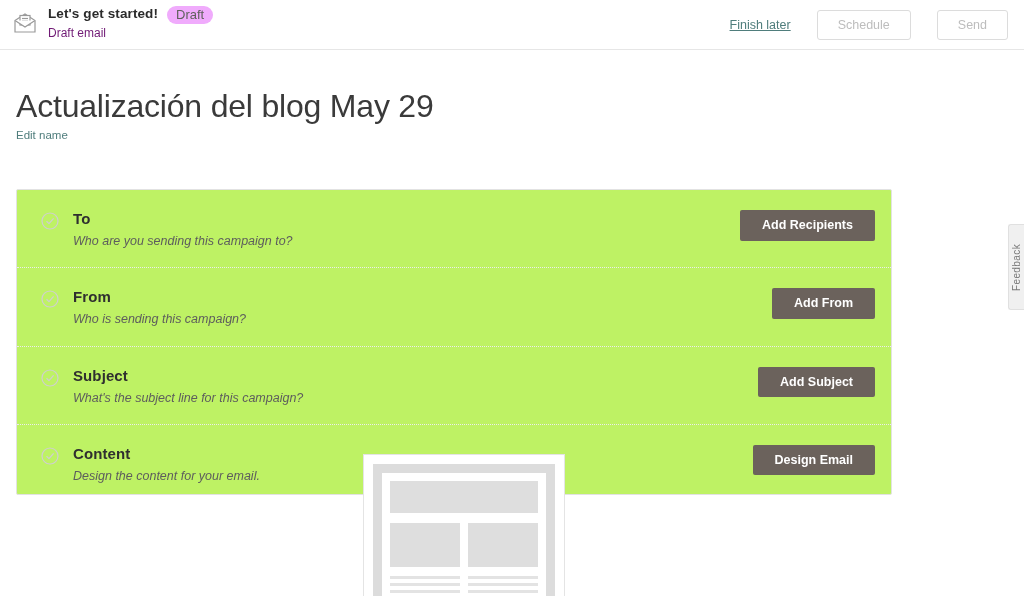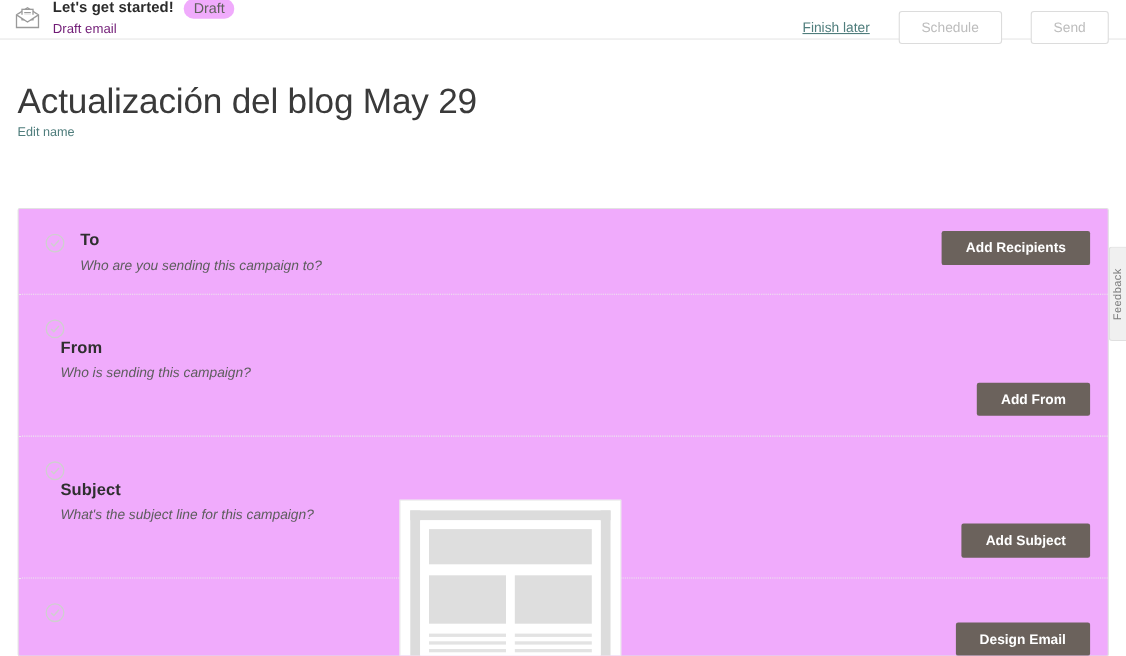--- a/index.html
+++ b/index.html
@@ -8,21 +8,21 @@
     width: 1024px; height: 596px;
     overflow: hidden;
     background: #ffffff;
     font-family: "Liberation Sans", sans-serif;
     -webkit-font-smoothing: antialiased;
   }
 
   
   .topbar {
     position: relative;
-    height: 36px;
+    height: 50px;
     border-bottom: 1px solid #e6e6e6;
     display: flex;
     align-items: center;
     padding: 0 16px 3px 12px;
   }
   .topbar-left { display: flex; align-items: center; gap: 10px; }
   .env-icon { width: 26px; height: 26px; display: block; flex: none; }
   .campaign-meta { line-height: 1.25; }
   .campaign-line1 { display: flex; align-items: center; gap: 9px; }
   .campaign-title {
@@ -67,33 +67,33 @@
     margin: 0; line-height: 1.15; letter-spacing: -.2px;
   }
   .edit-name {
     display: inline-block; margin-top: 0;
     font-size: 11.5px; color: #4f7d7c; text-decoration: none; cursor: pointer;
   }
 
   
   .card {
     position: absolute;
-    left: 16px; top: 189px; width: 992px;
-    background: #f0abfc;
+    left: 16px; top: 189px; width: 876px;
+    background: #bef264;
     border: 1px solid #e2e2e2;
     border-radius: 2px;
   }
   .row {
     position: relative;
     display: flex;
     align-items: flex-start;
     padding: 20px 16px 18px 24px;
     min-height: 70px;
   }
-  .row + .row { border-top: 1px dotted #ececec; flex-direction: column; }
+  .row + .row { border-top: 1px dotted #ececec; }
 
   .check-icon { width: 18px; height: 18px; margin-top: 2px; flex: none; }
   .row-text { margin-left: 14px; }
   .row-title {
     font-size: 15px; font-weight: bold; color: #2f2f2f;
     line-height: 1.2; letter-spacing: .1px;
   }
   .row-desc {
     font-size: 12.5px; font-style: italic; color: #5d5d5d;
     margin-top: 5px; line-height: 1.3;
@@ -235,20 +235,24 @@
     </div>
   </div>
 
   <div class="row row-content">
     <span class="check-icon">
       <svg viewBox="0 0 18 18" width="18" height="18" fill="none" stroke="#cfcfcf" stroke-width="1.2">
         <circle cx="9" cy="9" r="8"></circle>
           <path d="M5.5 9.2 L8 11.6 L12.6 6.4" stroke-width="1.3"></path>
       </svg>
     </span>
+    <div class="row-text">
+      <div class="row-title">Content</div>
+      <div class="row-desc">Design the content for your email.</div>
+    </div>
     <div class="row-action">
       <button class="btn-primary">Design Email</button>
     </div>
   </div>
 
 </div>
 
 <div class="tmpl-wrap">
   <div class="tmpl">
     <div class="tmpl-inner">

